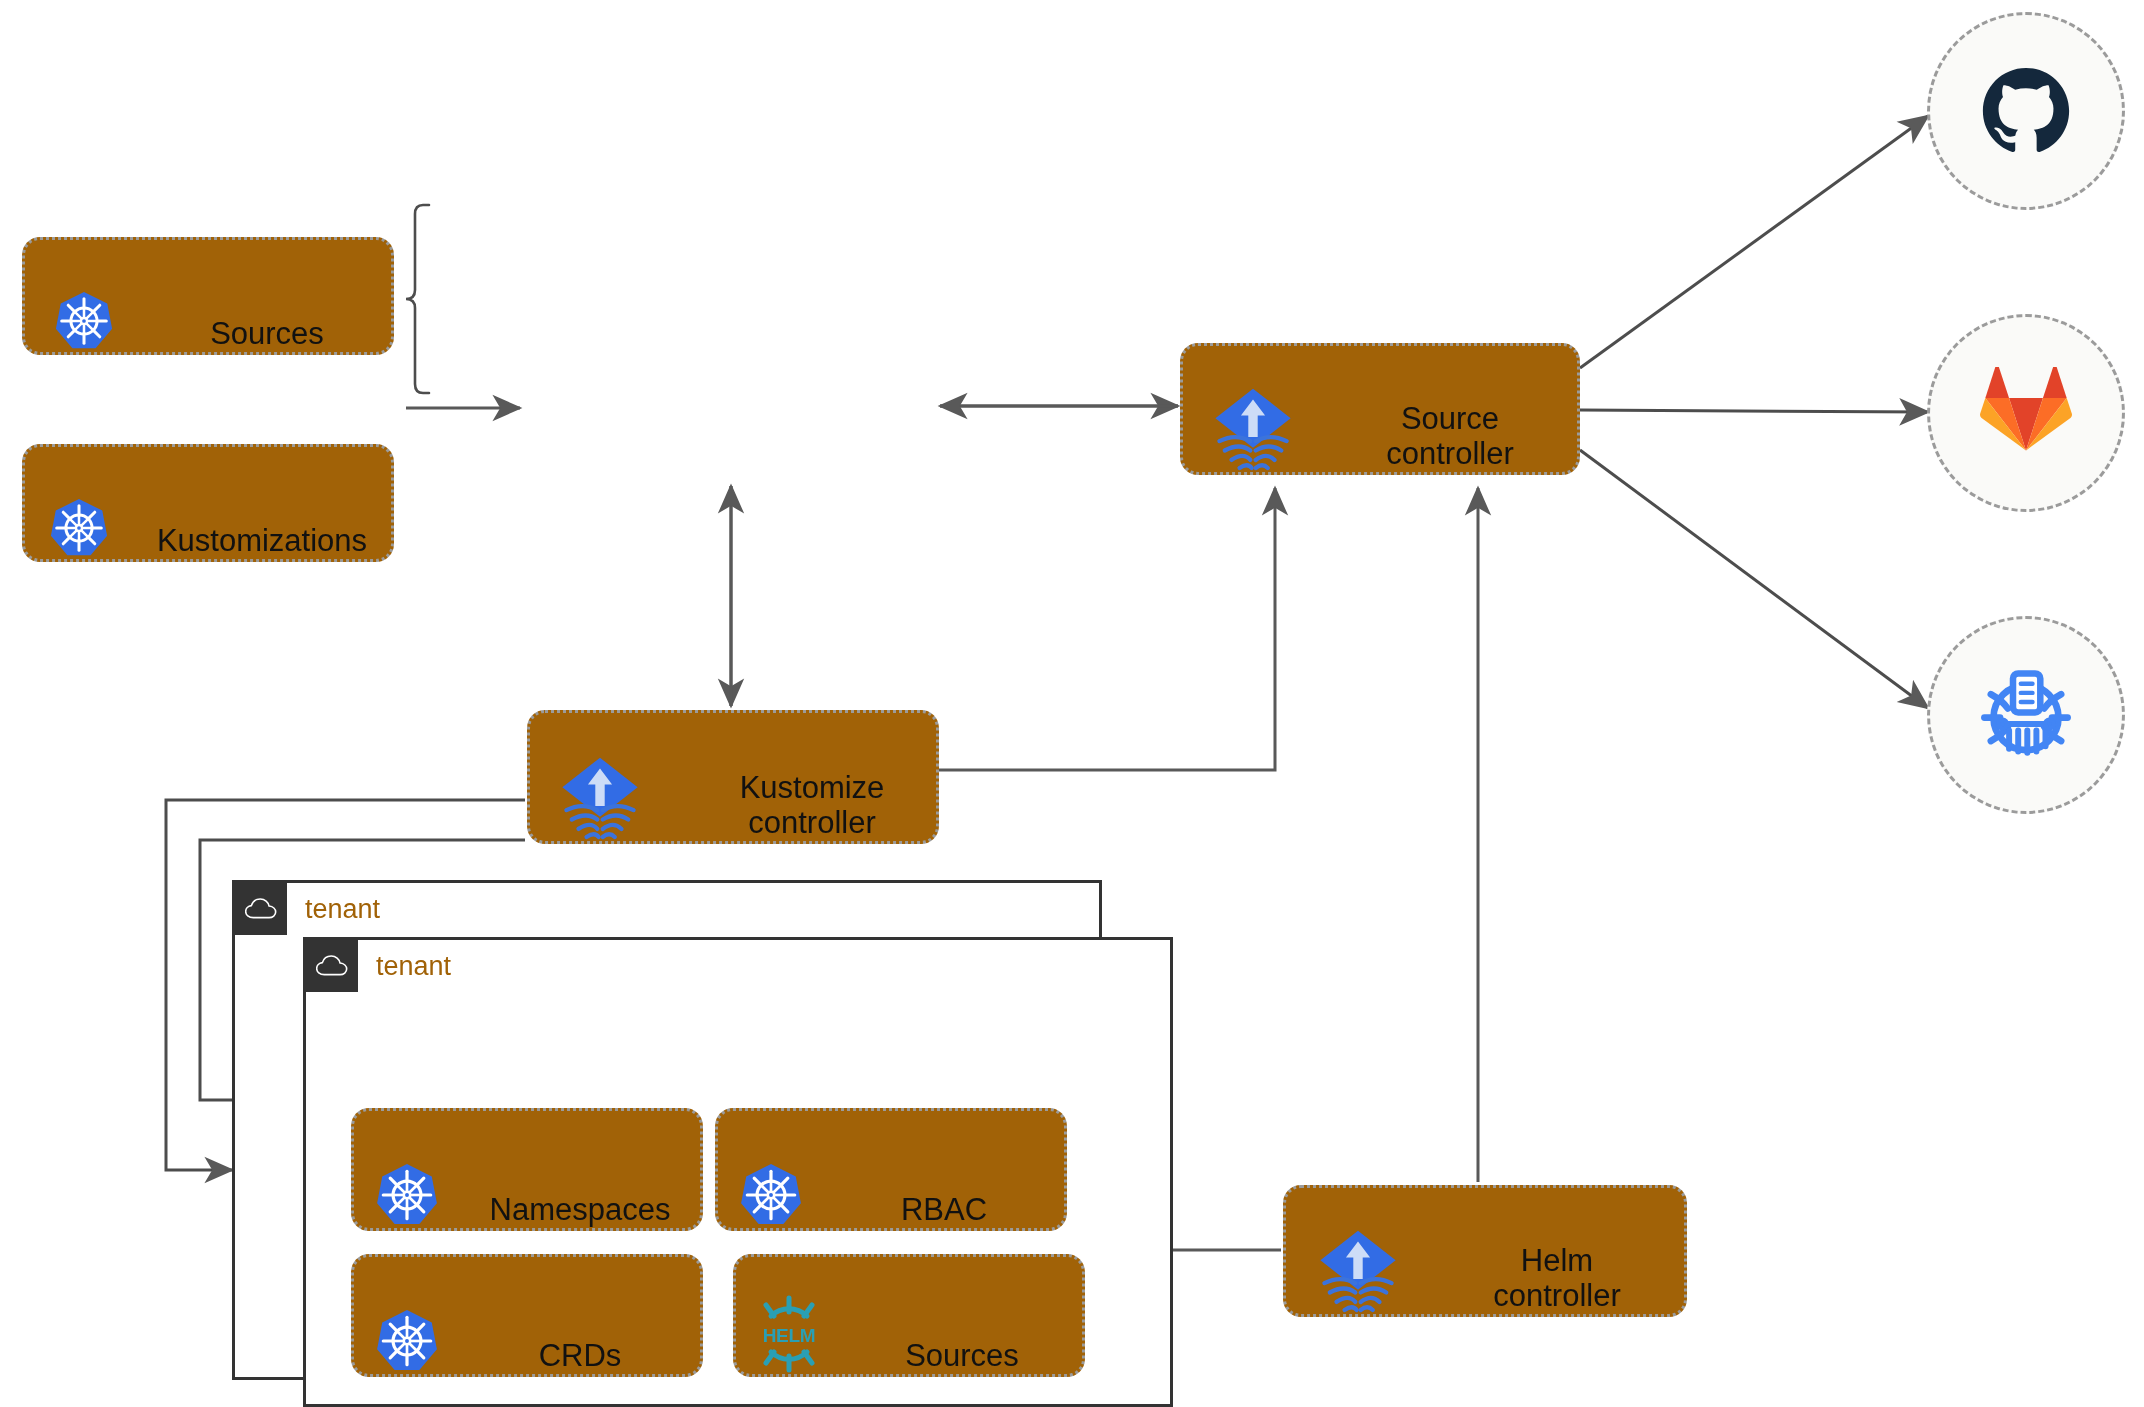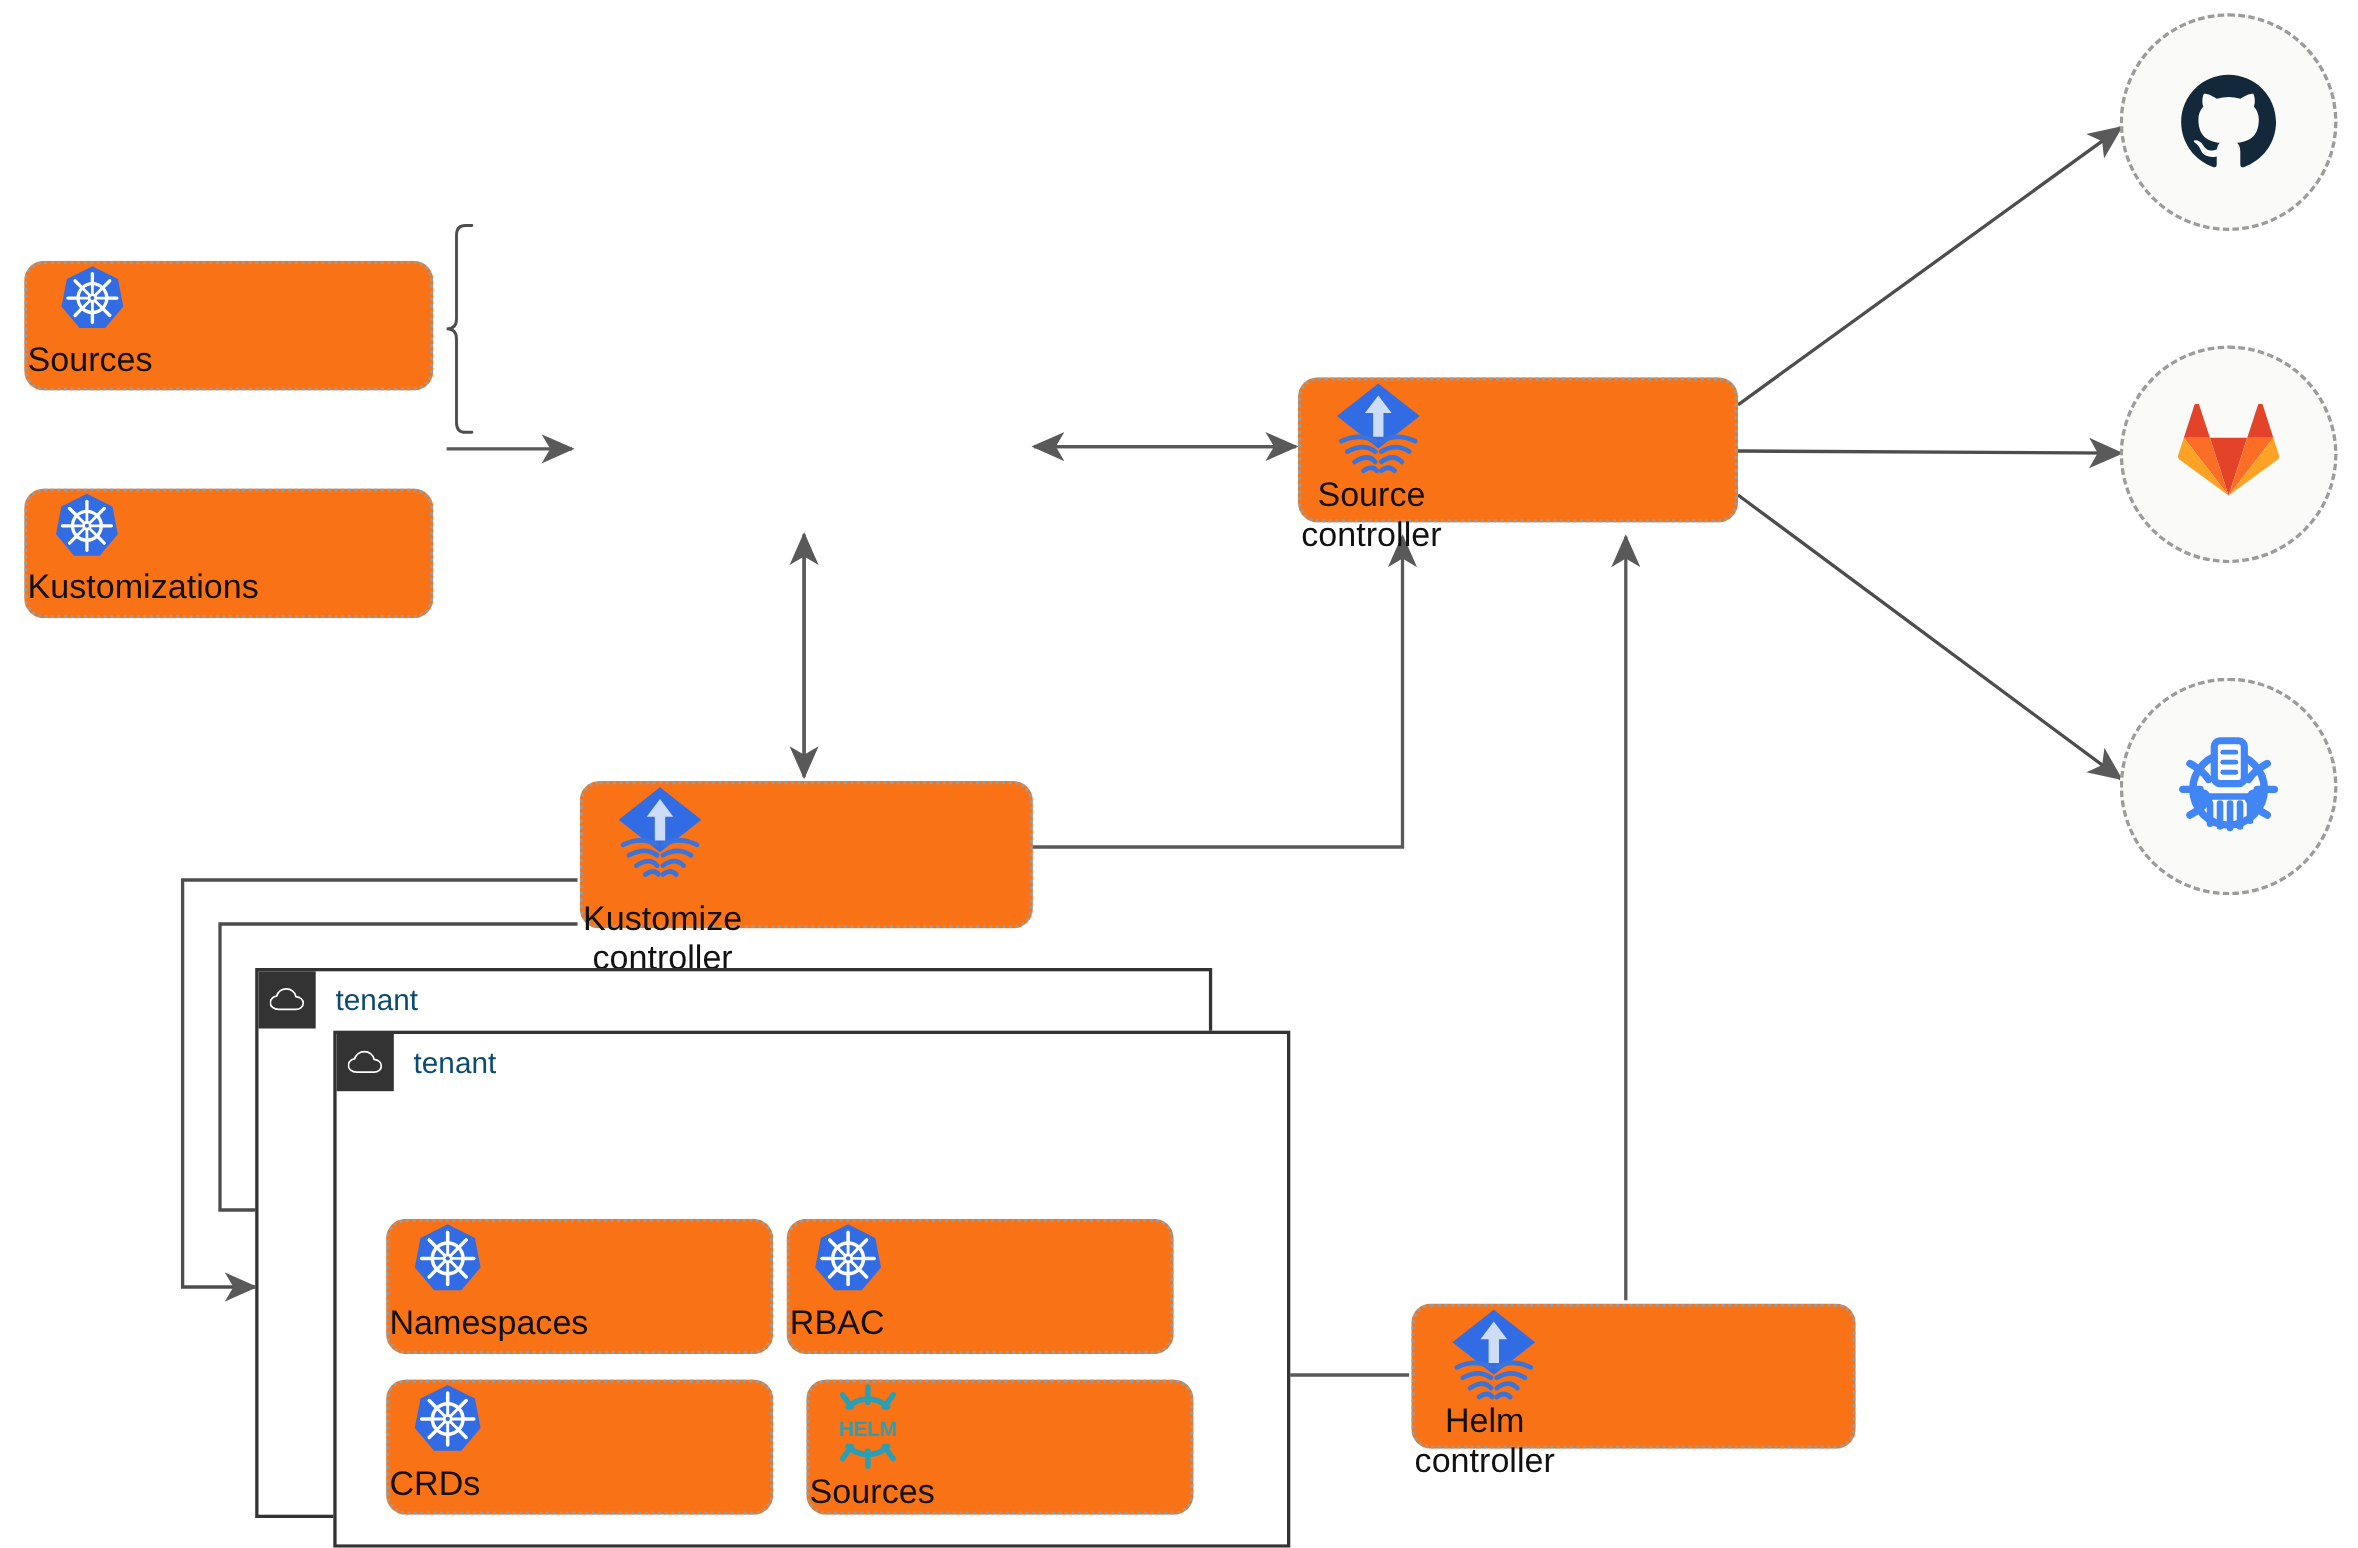--- a/index.html
+++ b/index.html
@@ -6,26 +6,25 @@
   body{
     font-family:"Liberation Sans","DejaVu Sans",sans-serif;
     width:2144px;height:1407px;position:relative;overflow:hidden;
   }
   #stage{position:absolute;left:0;top:0;width:2144px;height:1407px;}
   svg#wires{position:absolute;left:0;top:0;width:2144px;height:1407px;pointer-events:none;}
 
   
   .node{
     position:absolute;
-    background:#f97316;
+    background:#a16207;
     border:3px dotted #9b9b9b;
     border-radius:18px;
-    display:flex;align-items:flex-start;
+    display:flex;align-items:flex-end;
     box-sizing:border-box;
-    flex-direction:column;
   }
   .node .label{
     color:#111111;
     font-size:31px;
     line-height:1.15;
     text-align:center;
     white-space:pre-line;
   }
   .node .iconwrap{
     flex:0 0 auto;
@@ -56,21 +55,21 @@
     position:absolute;left:0;top:0;
     height:52px;
     display:flex;align-items:center;
   }
   .tenant .cloudbox{
     width:52px;height:52px;background:#333333;
     display:flex;align-items:center;justify-content:center;
     flex:0 0 auto;
   }
   .tenant .tname{
-    font-size:27px;color:#0c4a6e;padding-left:18px;white-space:nowrap;
+    font-size:27px;color:#a16207;padding-left:18px;white-space:nowrap;
   }
   svg{display:block;}
 </style>
 </head>
 <body>
 
 <div id="stage">
 
   <svg id="wires" viewBox="0 0 2144 1407">
     <defs>

